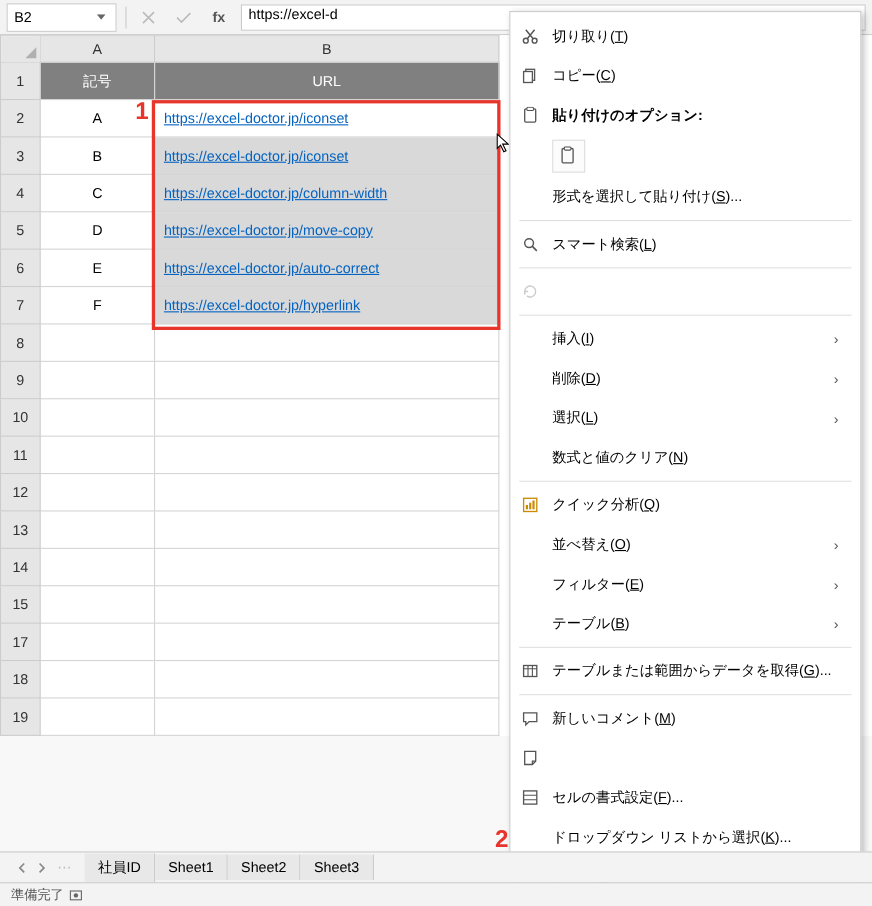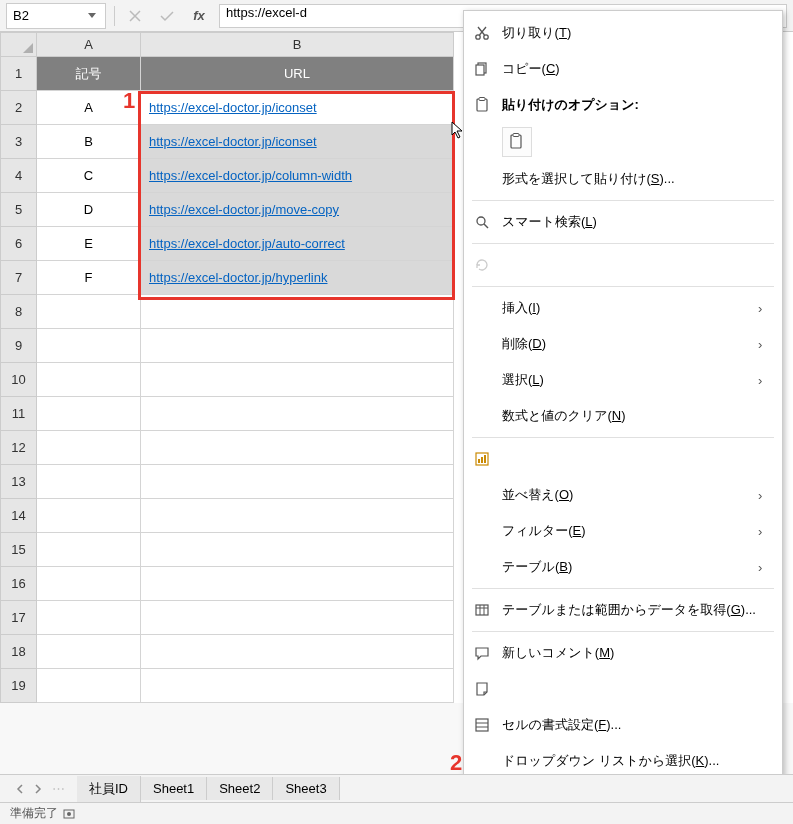--- a/index.html
+++ b/index.html
@@ -34,21 +34,21 @@
 .name-box-dd {
   margin-left: auto;
   width: 14px;
   height: 14px;
   display: flex;
   align-items: center;
   justify-content: center;
 }
 .fb-divider { width:1px; height:20px; background:#ccc; }
 .fb-btn { width:24px; height:24px; display:flex; align-items:center; justify-content:center; color:#888; }
-.fx { font-style: italic; font-weight: bold; color:#555; }
+.fx { font-weight: bold; color:#555; }
 .formula-input { flex:1; height:24px; background:#fff; border:1px solid #ccc; padding:0 6px; overflow:hidden; white-space:nowrap; }
 .grid-wrap { position:relative; background:#fff; }
 .grid { border-collapse: collapse; }
 .corner-cell { width:36px; height:24px; background:#e6e6e6; border:1px solid #ccc; position:relative; }
 .corner-cell::after { content:""; position:absolute; right:3px; bottom:3px; border-left:10px solid transparent; border-bottom:10px solid #b0b0b0; }
 .col-header { background:#e6e6e6; border:1px solid #ccc; text-align:center; height:24px; color:#333; font-size:13px; }
 .row-header { background:#e6e6e6; border:1px solid #ccc; text-align:center; width:36px; color:#333; }
 .cell { border:1px solid #d4d4d4; height:34px; padding:0 8px; vertical-align: middle; background:#fff; white-space:nowrap; }
 .col-A { width:104px; text-align:center; }
 .col-B { width:313px; }
@@ -231,25 +231,20 @@
           <td class="row-header">14</td>
           <td class="cell col-A"></td>
           <td class="cell col-B"></td>
         </tr>
     <tr>
           <td class="row-header">15</td>
           <td class="cell col-A"></td>
           <td class="cell col-B"></td>
         </tr>
     <tr>
-          <td class="row-header">16</td>
-          <td class="cell col-A"></td>
-          <td class="cell col-B"></td>
-        </tr>
-    <tr>
           <td class="row-header">17</td>
           <td class="cell col-A"></td>
           <td class="cell col-B"></td>
         </tr>
     <tr>
           <td class="row-header">18</td>
           <td class="cell col-A"></td>
           <td class="cell col-B"></td>
         </tr>
     <tr>
@@ -352,20 +347,21 @@
   <div class="cm-sep"></div>
   <div class="cm-item">
     <span class="cm-icon">
       <svg width="16" height="16" viewBox="0 0 16 16">
           <rect x="2" y="2" width="12" height="12" fill="none" stroke="#ca8a04" stroke-width="1.2"></rect>
           <rect x="4" y="8" width="2" height="4" fill="#ca8a04"></rect>
           <rect x="7" y="6" width="2" height="6" fill="#ca8a04"></rect>
           <rect x="10" y="4" width="2" height="8" fill="#ca8a04"></rect>
         </svg>
     </span>
+    <span class="cm-label">クイック分析(<u>Q</u>)</span>
   </div>
   <div class="cm-item">
     <span class="cm-icon"></span>
     <span class="cm-label">並べ替え(<u>O</u>)</span>
     <span class="cm-arrow">›</span>
   </div>
   <div class="cm-item">
     <span class="cm-icon"></span>
     <span class="cm-label">フィルター(<u>E</u>)</span>
     <span class="cm-arrow">›</span>

